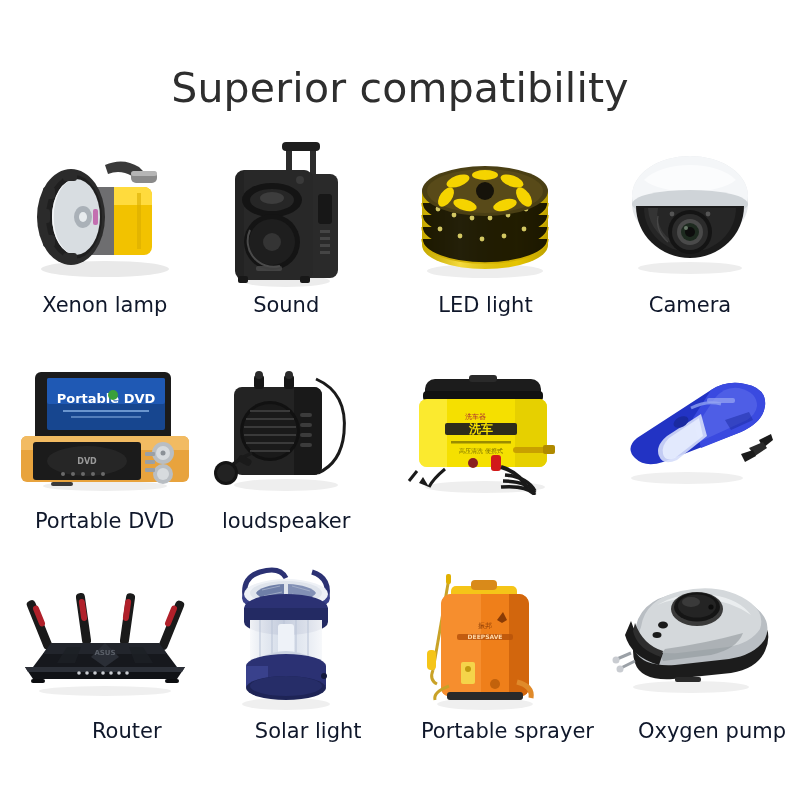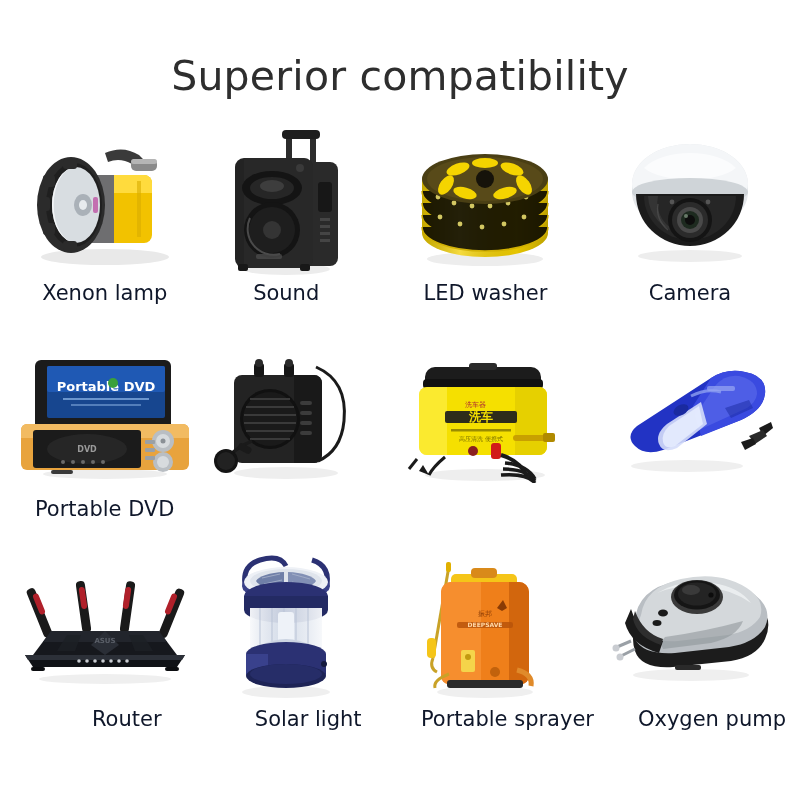--- a/index.html
+++ b/index.html
@@ -19,21 +19,21 @@
     height: 800px;
     background: #ffffff;
     box-sizing: border-box;
   }
   .title {
     text-align: center;
     font-size: 41px;
     font-weight: 400;
     color: #2e2e2e;
     letter-spacing: 0.2px;
-    margin: 0;
+    margin: 12px;
     padding-top: 54px;
     line-height: 1.1;
   }
   .grid {
     margin-top: 32px;
     display: grid;
     grid-template-columns: repeat(4, 1fr);
     grid-template-rows: repeat(3, 212px);
     padding: 0 14px;
     box-sizing: border-box;
@@ -179,21 +179,21 @@
             <ellipse cx="75" cy="28" rx="13" ry="5"></ellipse>
             <ellipse cx="48" cy="34" rx="12" ry="5.5" transform="rotate(-20 48 34)"></ellipse>
             <ellipse cx="102" cy="34" rx="12" ry="5.5" transform="rotate(20 102 34)"></ellipse>
             <ellipse cx="36" cy="50" rx="11" ry="6" transform="rotate(-55 36 50)"></ellipse>
             <ellipse cx="114" cy="50" rx="11" ry="6" transform="rotate(55 114 50)"></ellipse>
             <ellipse cx="55" cy="58" rx="12" ry="5.5" transform="rotate(15 55 58)"></ellipse>
             <ellipse cx="95" cy="58" rx="12" ry="5.5" transform="rotate(-15 95 58)"></ellipse>
           </g>
         </svg>
       </div>
-      <div class="caption">LED washer</div>
+      <div class="caption">LED light</div>
     </div>
 
     <div class="cell row1">
       <div class="thumb">
         <svg width="152" height="126" viewBox="0 0 152 126">
           <ellipse cx="76" cy="118" rx="52" ry="6" fill="#ededed"></ellipse>
           <path d="M18 46 a58 40 0 0 1 116 0 v8 a58 40 0 0 1 -116 0 z" fill="#e4e7ea"></path>
           <path d="M18 46 a58 40 0 0 1 116 0 a58 30 0 0 1 -116 0 z" fill="#f4f6f8"></path>
           <path d="M30 30 a52 28 0 0 1 92 0 a52 22 0 0 1 -92 0 z" fill="#fbfcfd"></path>
           <ellipse cx="76" cy="54" rx="58" ry="14" fill="#cfd4d8"></ellipse>
@@ -281,20 +281,21 @@
           <rect x="42" y="18" width="10" height="14" rx="3" fill="#161616"></rect>
           <rect x="72" y="18" width="10" height="14" rx="3" fill="#161616"></rect>
           <circle cx="47" cy="18" r="4" fill="#2a2a2a"></circle>
           <circle cx="77" cy="18" r="4" fill="#2a2a2a"></circle>
           <path d="M40 96 q-14 6 -22 14" stroke="#1a1a1a" stroke-width="3.5" fill="none"></path>
           <circle cx="14" cy="116" r="12" fill="#141414"></circle>
           <circle cx="14" cy="116" r="9" fill="#222"></circle>
           <rect x="26" y="100" width="14" height="7" rx="3" fill="#1a1a1a" transform="rotate(28 33 103)"></rect>
         </svg>
       </div>
+      <div class="caption">loudspeaker</div>
     </div>
 
     <div class="cell row2">
       <div class="thumb">
         <svg width="160" height="140" viewBox="0 0 160 140">
           <ellipse cx="80" cy="132" rx="60" ry="6" fill="#eeeeee"></ellipse>
           <path d="M30 24 h96 a10 10 0 0 1 10 10 v4 h-116 v-4 a10 10 0 0 1 10 -10 z" fill="#1c1c1c"></path>
           <rect x="18" y="36" width="120" height="10" rx="4" fill="#111111"></rect>
           <rect x="64" y="20" width="28" height="7" rx="3" fill="#2a2a2a"></rect>
           <path d="M22 44 h112 a8 8 0 0 1 8 8 v52 a8 8 0 0 1 -8 8 h-112 a8 8 0 0 1 -8 -8 v-52 a8 8 0 0 1 8 -8 z" fill="#f5e000"></path>

